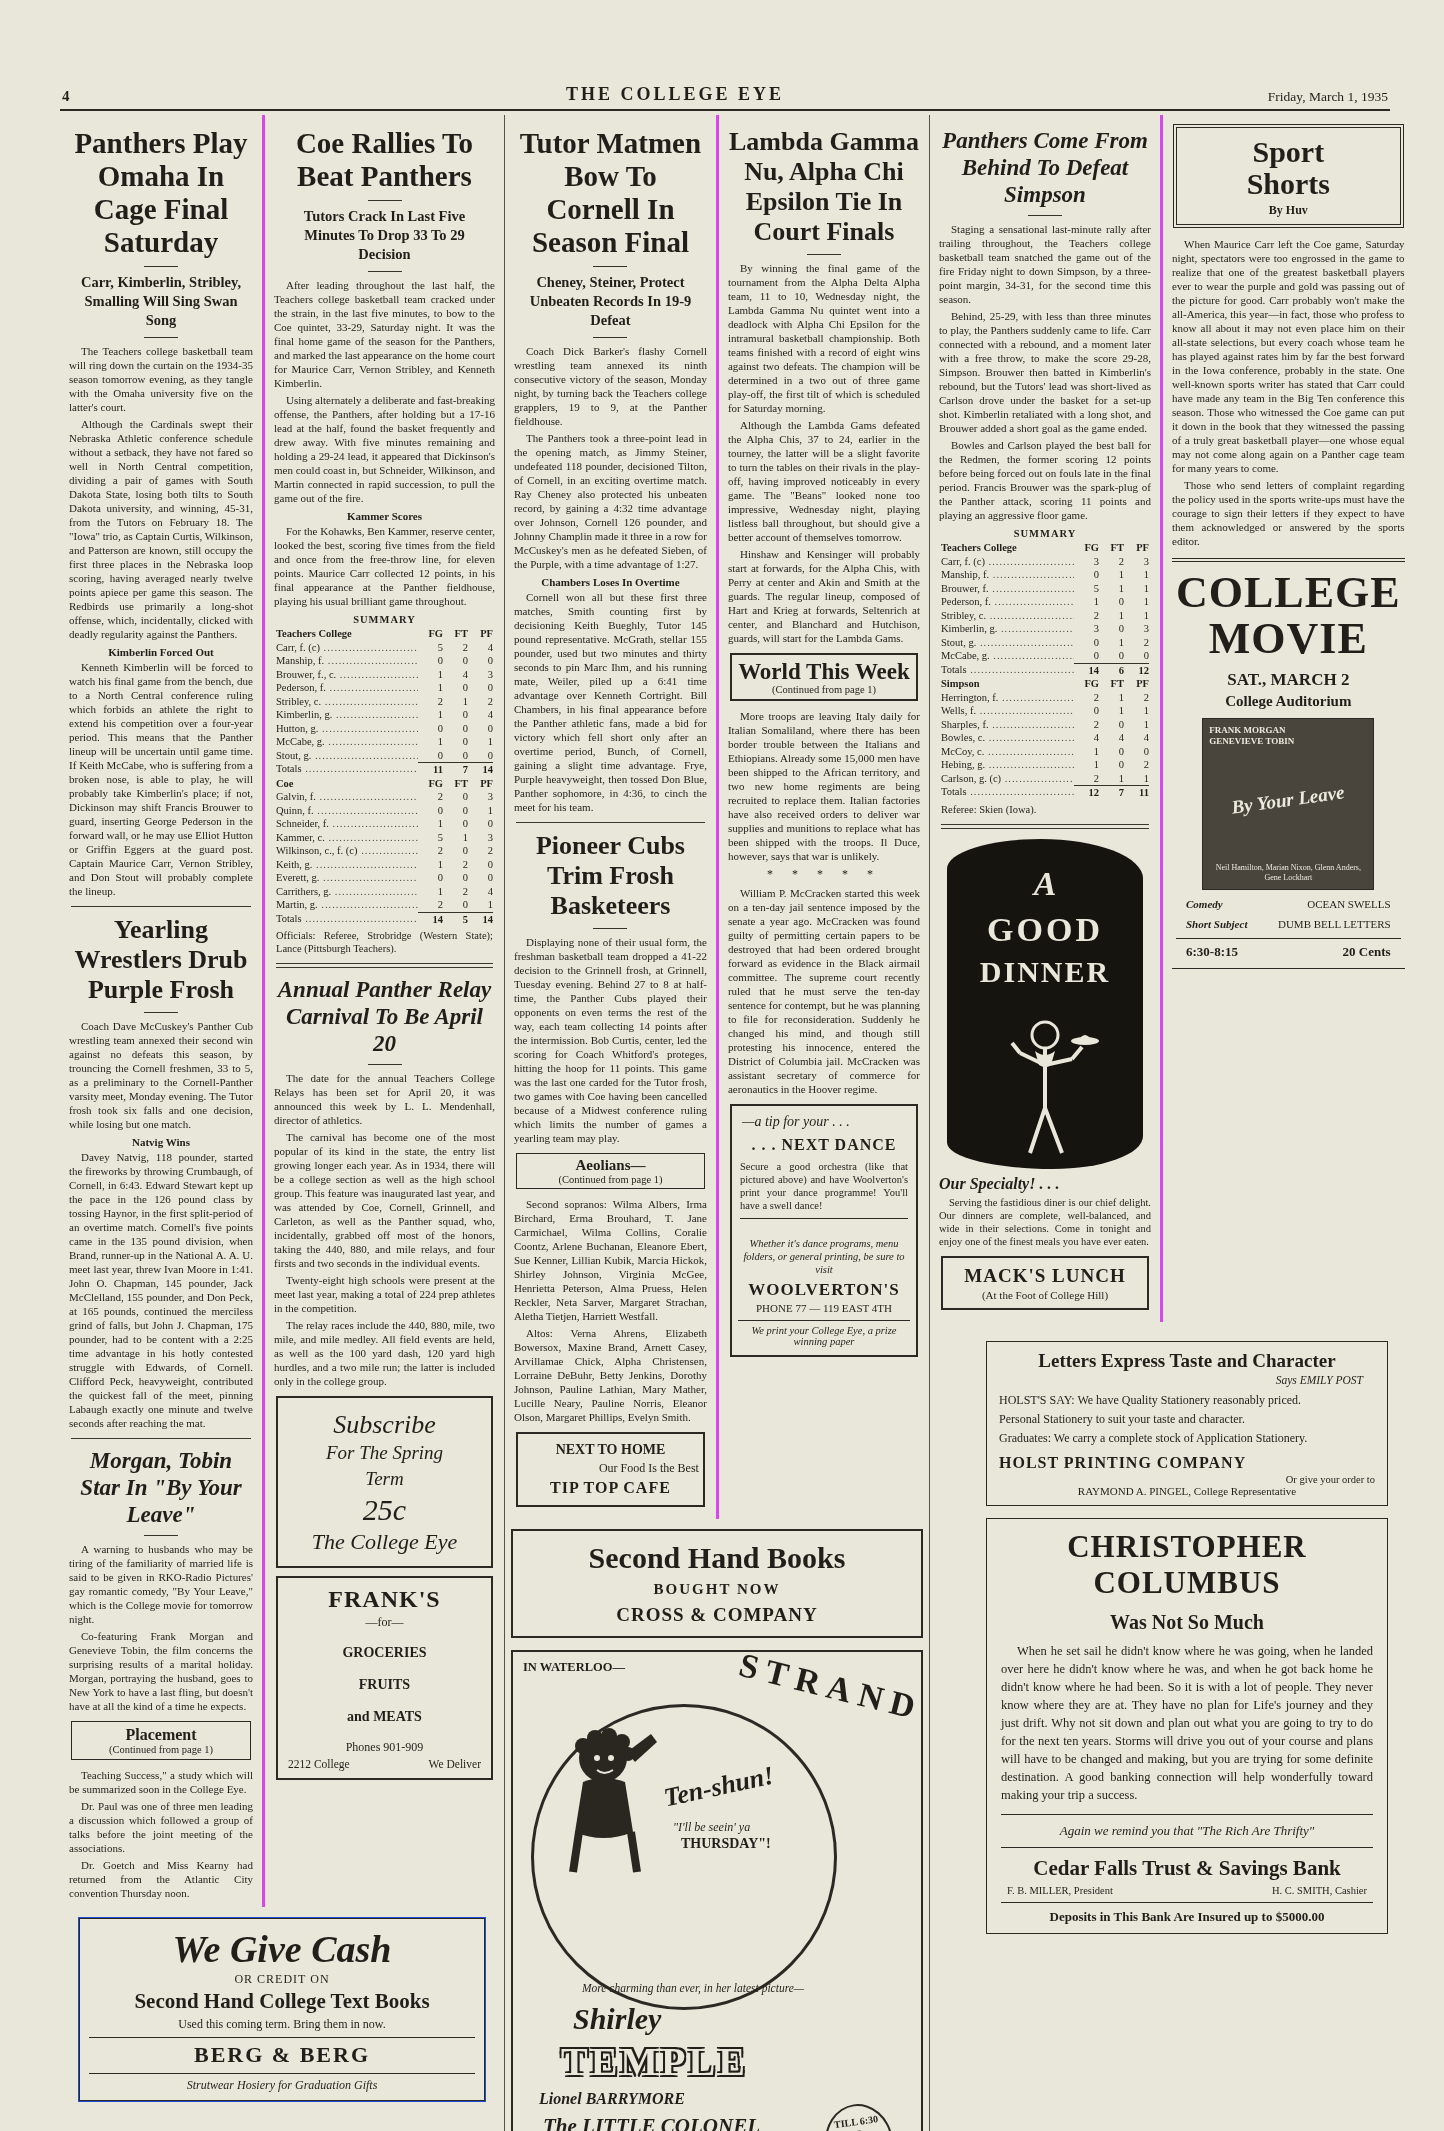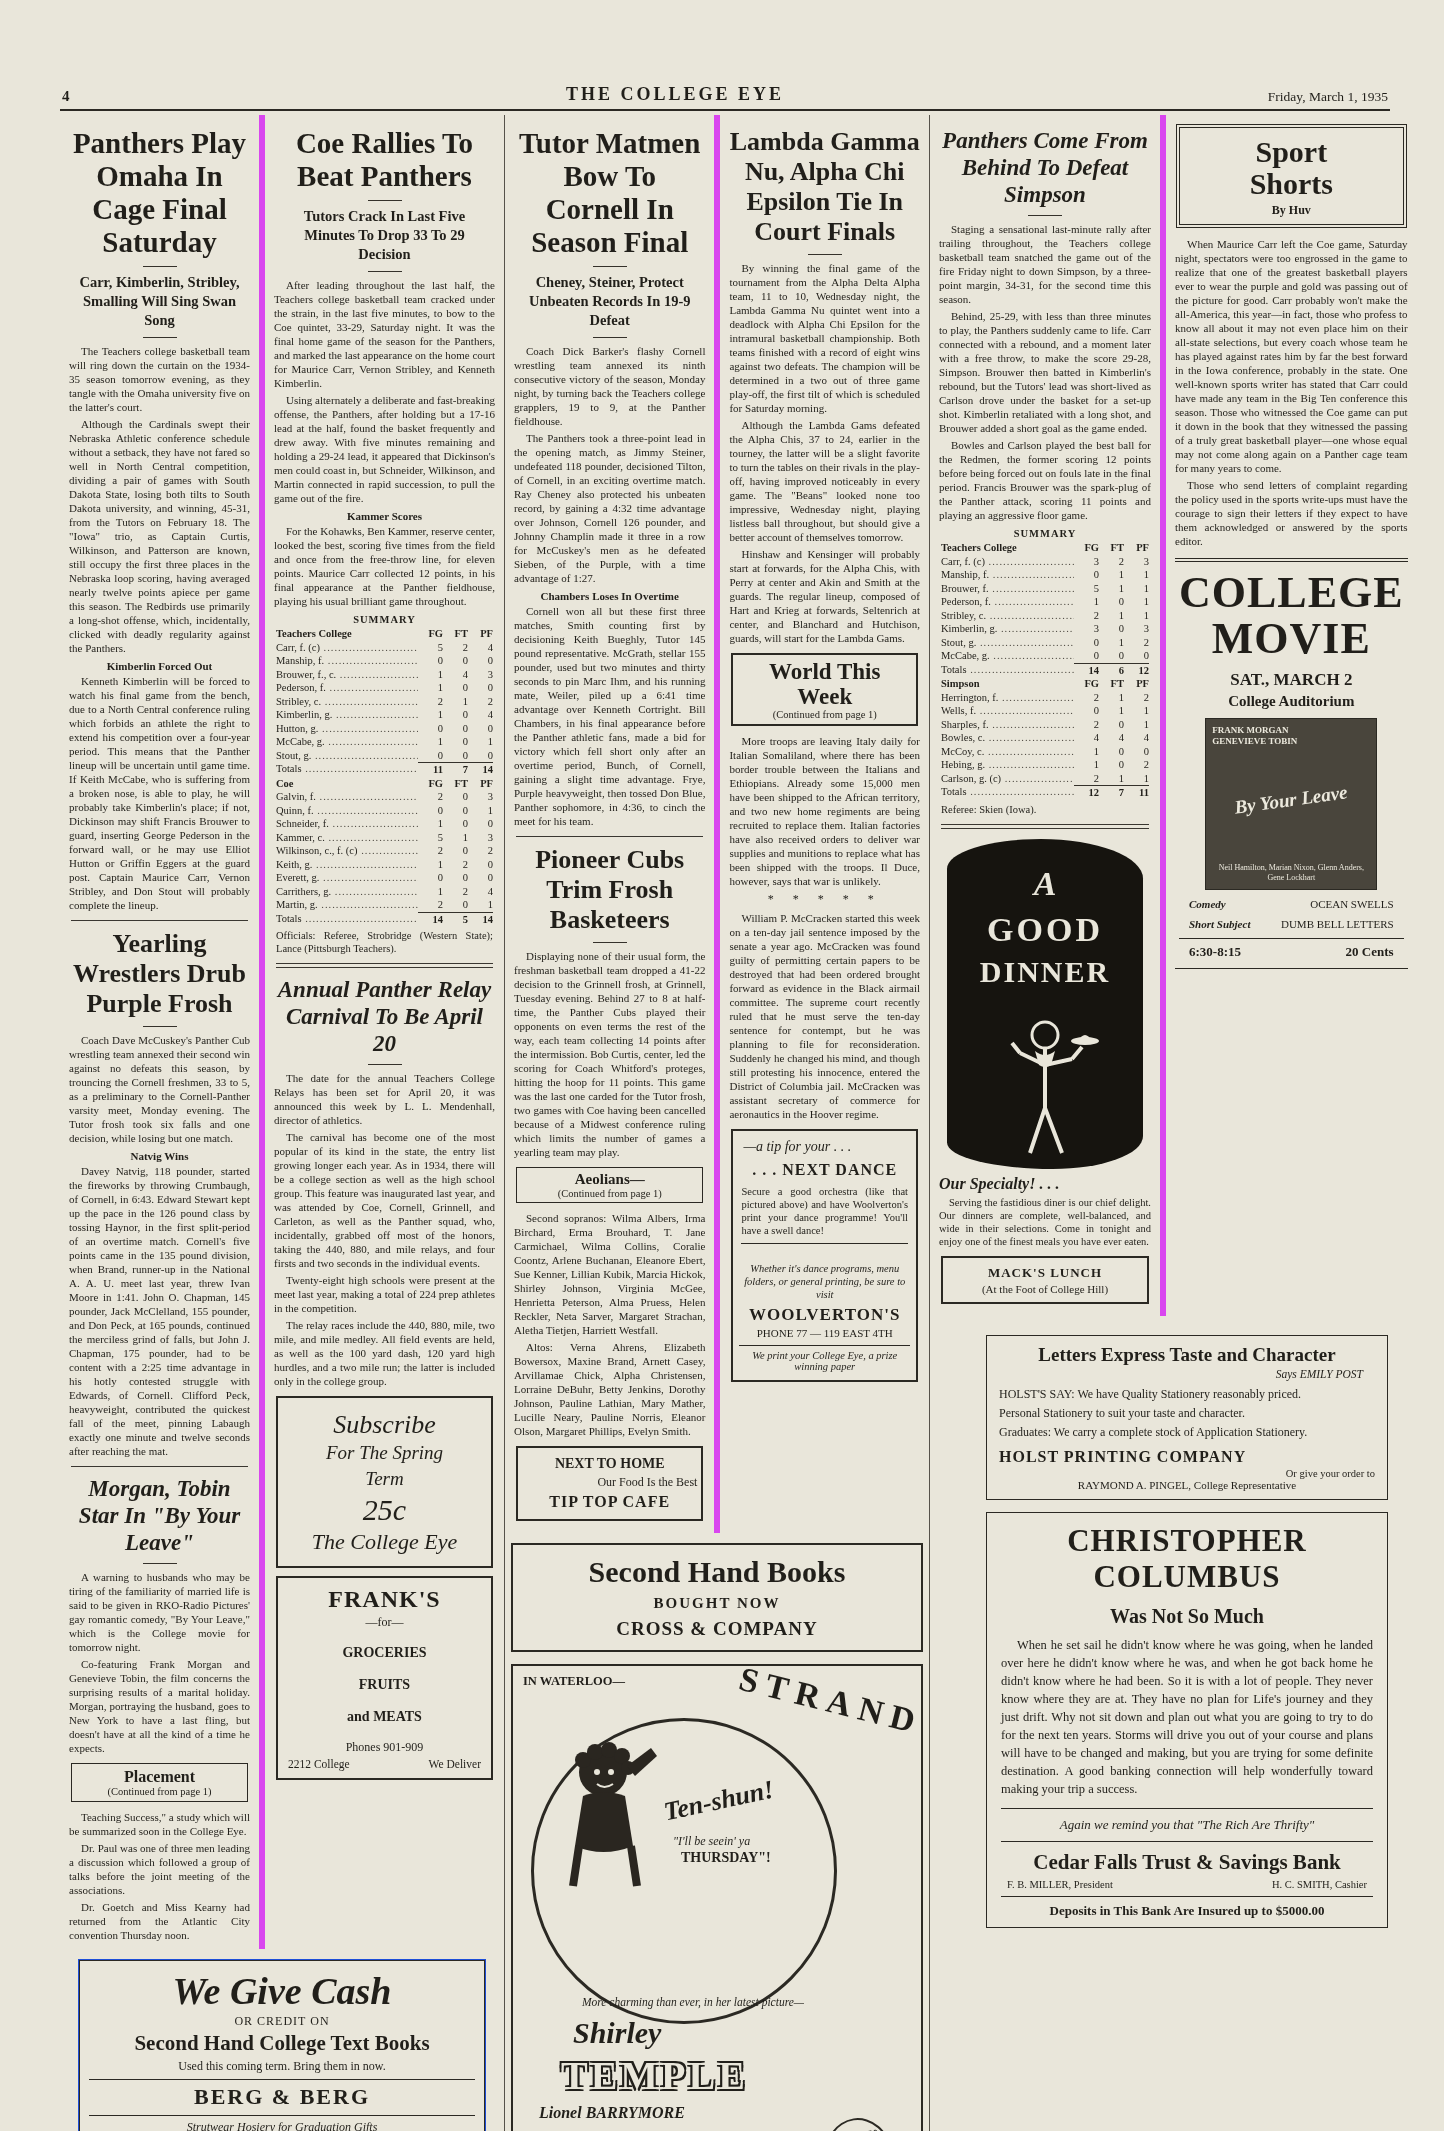--- a/index.html
+++ b/index.html
@@ -13,21 +13,21 @@
   .mastrule{border-top:2px solid #2b2923;margin:2px 54px 0 60px;}
   
   .cols{display:flex;margin:4px 54px 0 60px;align-items:stretch;}
   .pair{display:flex;flex-direction:column;}
   .pair.pL{width:444px;}
   .pair.pM{width:424px;}
   .pair.pR{width:460px;}
   .pair:not(:last-child){border-right:1px solid #56524a;}
   .tworow{display:flex;align-items:stretch;}
   .col{padding:6px 9px 4px 9px;}
-  .col.vr{border-right:6px solid #d946ef;}
+  .col.vr{border-right:3px solid #d946ef;}
   .cA{width:222px;} .cB{width:221px;}
   .cC{width:212px;} .cD{width:211px;}
   .cE{width:212px;} .cF{width:247px;}
   
   .hl{font-weight:bold;font-size:29px;line-height:33px;text-align:center;margin:6px 0 2px;}
   .hl.sm{font-size:26px;line-height:30px;}
   .hl.it{font-style:italic;font-size:23px;line-height:27px;}
   .sub{font-weight:bold;font-size:14.5px;line-height:19px;text-align:center;margin:4px 6px;}
   .shd{font-weight:bold;font-size:11px;text-align:center;margin:5px 0 2px;}
   .dash{width:34px;border-top:1.5px solid #35322b;margin:7px auto 6px;}
@@ -109,21 +109,21 @@
   
   .dinner{position:relative;height:330px;margin:10px 0 6px;}
   .dinner .blob{position:absolute;left:8px;right:8px;top:0;bottom:0;background:#16140f;border-radius:48% 52% 46% 54%/9% 12% 10% 8%;}
   .dinner .dt1{position:absolute;top:26px;left:0;right:0;text-align:center;color:#e9e6da;font-weight:bold;font-size:34px;font-style:italic;}
   .dinner .dt2{position:absolute;top:72px;left:0;right:0;text-align:center;color:#e9e6da;font-weight:bold;font-size:34px;letter-spacing:3px;}
   .dinner .dt3{position:absolute;top:116px;left:0;right:0;text-align:center;color:#e9e6da;font-weight:bold;font-size:30px;letter-spacing:2px;}
   .dinner svg{position:absolute;bottom:6px;left:50%;transform:translateX(-50%);}
   .spec .t{font-weight:bold;font-size:16px;font-style:italic;margin:4px 0 3px;}
   .spec p{font-size:10.5px;line-height:13px;text-align:justify;text-indent:10px;margin:0;}
   .macks{text-align:center;padding:7px 4px;}
-  .macks .m1{font-weight:bold;font-size:13px;letter-spacing:1px;text-align:center;}
+  .macks .m1{font-weight:bold;font-size:19px;letter-spacing:1px;text-align:center;}
   .macks .m2{font-size:11px;margin-top:2px;}
   
   .sps{border:1px solid #2b2923;box-shadow:0 0 0 2px #e9e6da,0 0 0 3px #2b2923;margin:6px 4px 12px;text-align:center;padding:8px 4px 6px;}
   .sps .s1{font-weight:bold;font-size:30px;line-height:32px;}
   .sps .s2{font-weight:bold;font-size:12px;margin-top:3px;}
   
   .movie{border-top:4px double #2b2923;border-bottom:1px solid #2b2923;margin:10px 0 8px;padding:8px 4px 8px;text-align:center;}
   .movie .m1{font-weight:bold;font-size:44px;line-height:46px;letter-spacing:1px;}
   .movie .m2{font-weight:bold;font-size:17px;margin-top:8px;}
   .movie .m3{font-weight:bold;font-size:15px;margin:3px 0 8px;}

